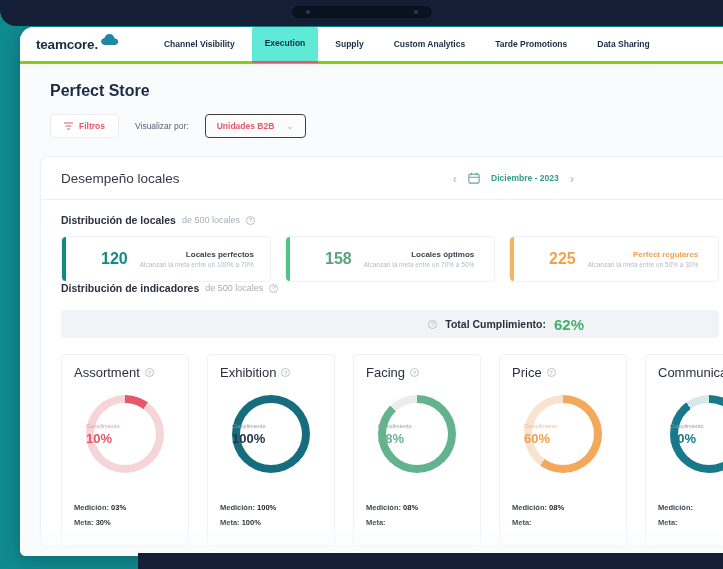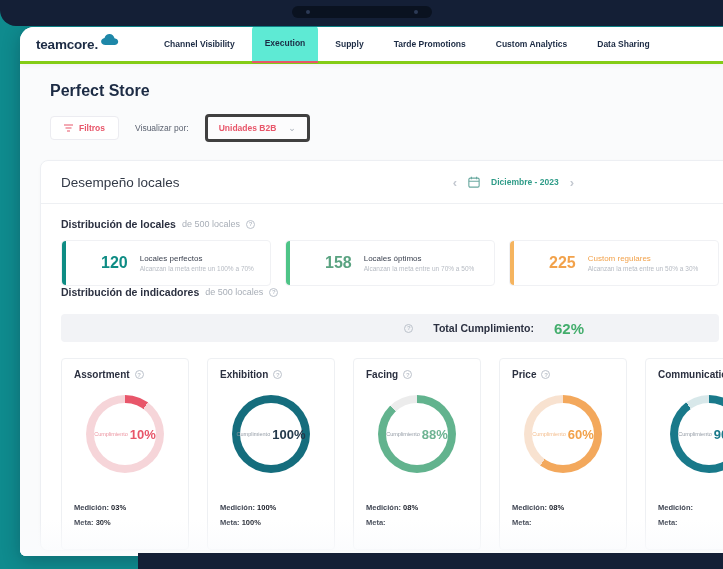--- a/index.html
+++ b/index.html
@@ -23,21 +23,21 @@
   .tabs { display:flex; margin-left:32px; gap:4px; height:37px; }
   .tab { display:flex; align-items:center; padding:15px 13px; font-size:8.5px; font-weight:bold; color:var(--navy,#1c2b44); cursor:pointer; white-space:nowrap; }
   .tab.active { background:#5eead4; border-bottom:2px solid var(--red,#e8566a); border-radius:4px 4px 0 0; }
 
   
   .content { position:relative; height:calc(100% - 37px); background:#fafbfc; padding:0 20px; }
   .page-title { padding:18px 0 0 10px; font-size:16px; font-weight:bold; color:var(--navy,#1c2b44); }
   .filter-row { display:flex; align-items:center; gap:16px; margin:14px 0 0 10px; }
   .filtros-btn { display:flex; align-items:center; gap:6px; background:#fff; border:1px solid #ececf1; border-radius:4px; padding:6px 13px; font-size:8.5px; font-weight:bold; color:var(--red,#e8566a); cursor:pointer; }
   .viz-label { font-size:8.5px; color:#5b6270; }
-  .viz-select { display:flex; align-items:center; gap:12px; background:#fcfcfd; border:3px solid #404040; border-radius:4px; padding:6px 11px; font-size:8.5px; font-weight:bold; color:var(--red,#e8566a); cursor:pointer; }
+  .viz-select { display:flex; align-items:center; gap:12px; background:#fcfcfd; border:1px solid #404040; border-radius:4px; padding:6px 11px; font-size:8.5px; font-weight:bold; color:var(--red,#e8566a); cursor:pointer; }
   .viz-select .chev { color:#aab0ba; font-size:9px; font-weight:normal; }
 
   
   .panel { margin-top:18px; width:700px; background:#fff; border:1px solid #edeff3; border-radius:8px; padding:0 20px; box-shadow:0 1px 3px rgba(20,30,60,.03); }
   .panel-header { display:flex; align-items:center; height:42px; }
   .panel-title { font-size:13.5px; font-weight:500; color:#333a47; }
   .date-nav { margin-left:auto; margin-right:145px; display:flex; align-items:center; gap:11px; }
   .chev-btn { color:#c3c8d0; font-size:13px; font-weight:bold; cursor:pointer; line-height:1; }
   .cal svg { display:block; }
   .date-text { font-size:8.5px; font-weight:bold; color:#2f9c88; }
@@ -46,36 +46,36 @@
   .section-head { display:flex; align-items:center; gap:6px; margin:14px 0 10px; }
   .section-title { font-size:10.5px; font-weight:bold; color:var(--dark,#2b3040); }
   .section-sub { font-size:9px; color:#a8aeb7; }
   .q { width:9px; height:9px; border:1px solid #bcc2cb; color:#bcc2cb; border-radius:50%; font-size:6px; display:inline-flex; align-items:center; justify-content:center; font-weight:bold; cursor:pointer; flex:none; }
 
   
   .stat-row { display:flex; gap:14px; }
   .stat-card { flex:1; position:relative; display:flex; align-items:center; gap:12px; background:#fff; border:1px solid #f0f1f4; border-radius:4px; padding:9px 10px 9px 16px; min-height:46px; }
   .stat-accent { position:absolute; left:0; top:0; bottom:0; width:4px; border-radius:4px 0 0 4px; }
   .stat-value { font-size:16px; font-weight:bold;margin-left:23px; }
-  .stat-label { font-size:8px; font-weight:normal; color:#3c4250; }
+  .stat-label { font-size:8px; font-weight:bold; color:#3c4250;text-align:right; }
   .stat-desc { font-size:6.5px; color:#b6bbc3; margin-top:2px; }
 
   
-  .total-bar { display:flex; align-items:center; justify-content:flex-end; gap:20px; height:28px; background:#f2f3f6; border-radius:4px; padding-right:135px; margin-top:16px; }
+  .total-bar { display:flex; align-items:center; justify-content:flex-end; gap:8px; height:28px; background:#f2f3f6; border-radius:4px; padding-right:135px; margin-top:16px; }
   .total-label { font-size:10.5px; font-weight:bold; color:var(--dark,#2b3040); }
   .total-value { font-size:15px; font-weight:bold; color:var(--green,#43ad6c); }
 
   
   .kpi-row { display:flex; gap:18px; margin-top:16px; }
   .kpi-card { flex:0 0 128px; background:#fff; border:1px solid #eef0f3; border-radius:4px; padding:10px 12px; height:192px; }
   .kpi-head { display:flex; align-items:center; gap:5px; }
-  .kpi-title { font-size:10px; font-weight:bold; color:var(--dark,#2b3040); }
+  .kpi-title { font-size:13px; font-weight:normal; color:var(--dark,#2b3040); }
   .donut { width:78px; height:78px; border-radius:50%; margin:15px auto 0; position:relative; }
   .donut::before { content:""; position:absolute; inset:8px; background:#fff; border-radius:50%; }
-  .donut-center { position:absolute; inset:0; display:flex; align-items:center; justify-content:center; gap:2px; }
+  .donut-center { position:absolute; inset:0; display:flex; flex-direction:column; align-items:flex-start; justify-content:center; gap:2px; }
   .donut-label { font-size:5.5px; color:#949ca6; }
   .donut-value { font-size:13px; font-weight:bold; }
   .kpi-lines { margin-top:30px; }
   .kpi-line { font-size:7.5px; margin-top:6px; white-space:nowrap; }
   .kl { font-weight:600; color:#3f4552; }
   .kv { font-weight:bold; color:#20242e; }
 </style>
 </head>
 <body>
 
@@ -101,24 +101,24 @@
         <div class="tab">
             <span>Channel Visibility</span>
           </div>
         <div class="tab active">
             <span>Execution</span>
           </div>
         <div class="tab">
             <span>Supply</span>
           </div>
         <div class="tab">
+            <span>Custom Analytics</span>
+          </div>
+        <div class="tab">
             <span>Tarde Promotions</span>
-          </div>
-        <div class="tab">
-            <span>Custom Analytics</span>
           </div>
         <div class="tab">
             <span>Data Sharing</span>
           </div>
       </div>
     </div>
 
     <div class="content">
 
       <div class="page-title">Perfect Store</div>
@@ -176,21 +176,21 @@
             <span class="stat-value" style="color: rgb(90, 163, 129);">158</span>
             <span>
               <div class="stat-label" style="color: rgb(60, 66, 80);">Locales óptimos</div>
               <div class="stat-desc">Alcanzan la meta entre un 70% a 50%</div>
             </span>
           </div>
           <div class="stat-card">
             <span class="stat-accent" style="background: rgb(245, 180, 95);"></span>
             <span class="stat-value" style="color: rgb(242, 162, 75);">225</span>
             <span>
-              <div class="stat-label" style="color: rgb(242, 162, 75);">Custom regulares</div>
+              <div class="stat-label" style="color: rgb(242, 162, 75);">Perfect regulares</div>
               <div class="stat-desc">Alcanzan la meta entre un 50% a 30%</div>
             </span>
           </div>
         </div>
 
         <div class="section-head" style="margin-top:0;">
           <span class="section-title">Distribución de indicadores</span>
           <span class="section-sub">de 500 locales</span>
           <span class="q">?</span>
         </div>

